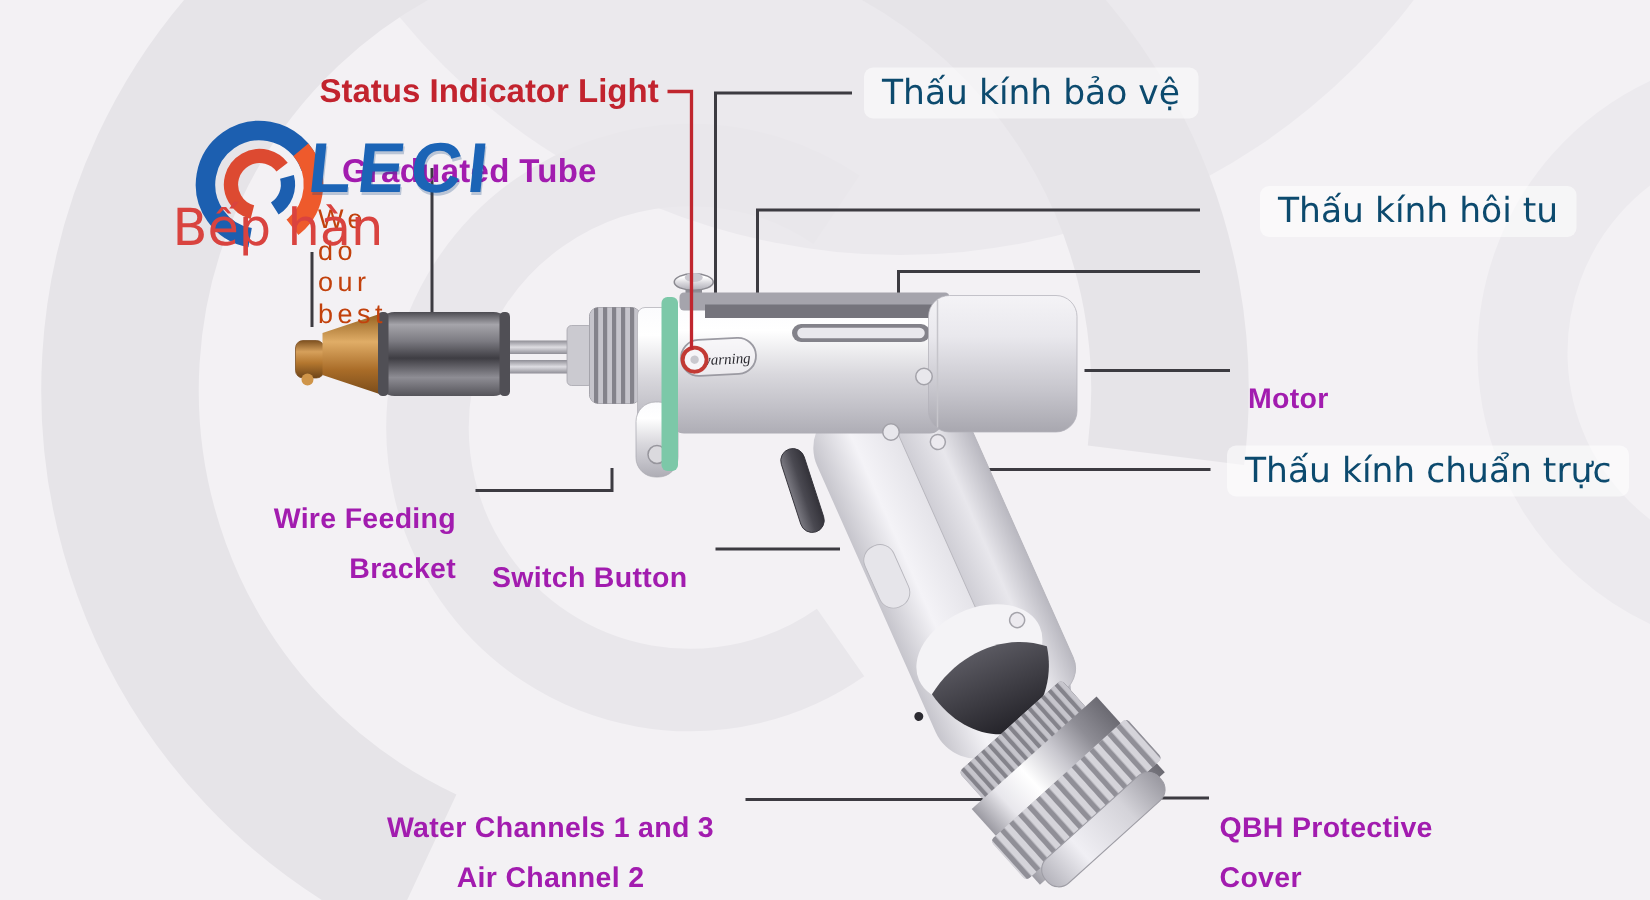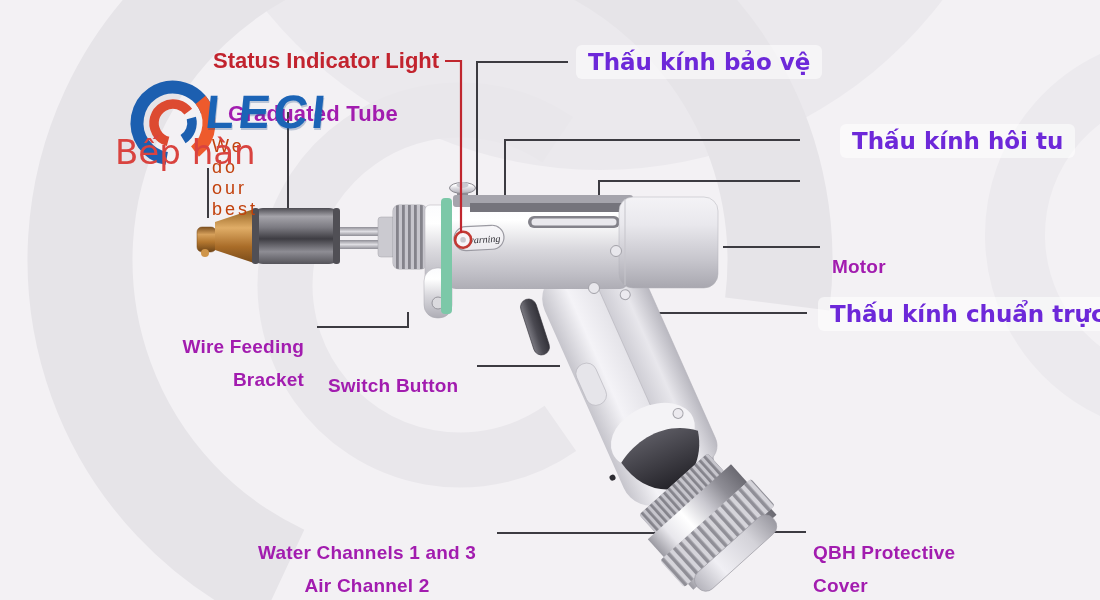--- a/index.html
+++ b/index.html
@@ -5,21 +5,21 @@
   html,body{margin:0;padding:0;}
   body{width:1100px;height:600px;overflow:hidden;background:#f3f1f4;
        font-family:"Liberation Sans",sans-serif;}
   #stage{position:relative;width:1100px;height:600px;background:#f3f1f4;overflow:hidden;}
   #scene{position:absolute;left:0;top:0;z-index:1;}
 
   .lbl{position:absolute;white-space:nowrap;z-index:3;}
   .one{transform:translateY(-50%);text-align:center;}
   .en{font-weight:700;font-size:19px;color:#a21caf;letter-spacing:.2px;margin-top:20px;}
   .en-lg{font-size:22px;}
-  .vi{font-family:"DejaVu Sans",sans-serif;font-size:23px;color:#6d28d9;font-weight:bold;}
+  .vi{font-family:"DejaVu Sans",sans-serif;font-size:23px;color:#0c4a6e;}
   .chip{background:rgba(255,255,255,.55);border-radius:6px;padding:4px 12px;}
   .status{font-weight:700;font-size:22px;color:#c2232e;}
   .bep{font-family:"DejaVu Sans",sans-serif;font-size:34px;color:#d9433f;z-index:6;}
   .block{line-height:33px;}
 
   #lbl-status{left:213px;top:61px;}
   #lbl-graduated{left:228px;top:94px;z-index:2;}
   #lbl-bep{left:115px;top:152px;}
   #lbl-baove{left:576px;top:62px;}
   #lbl-hoitu{left:840px;top:141px;}

